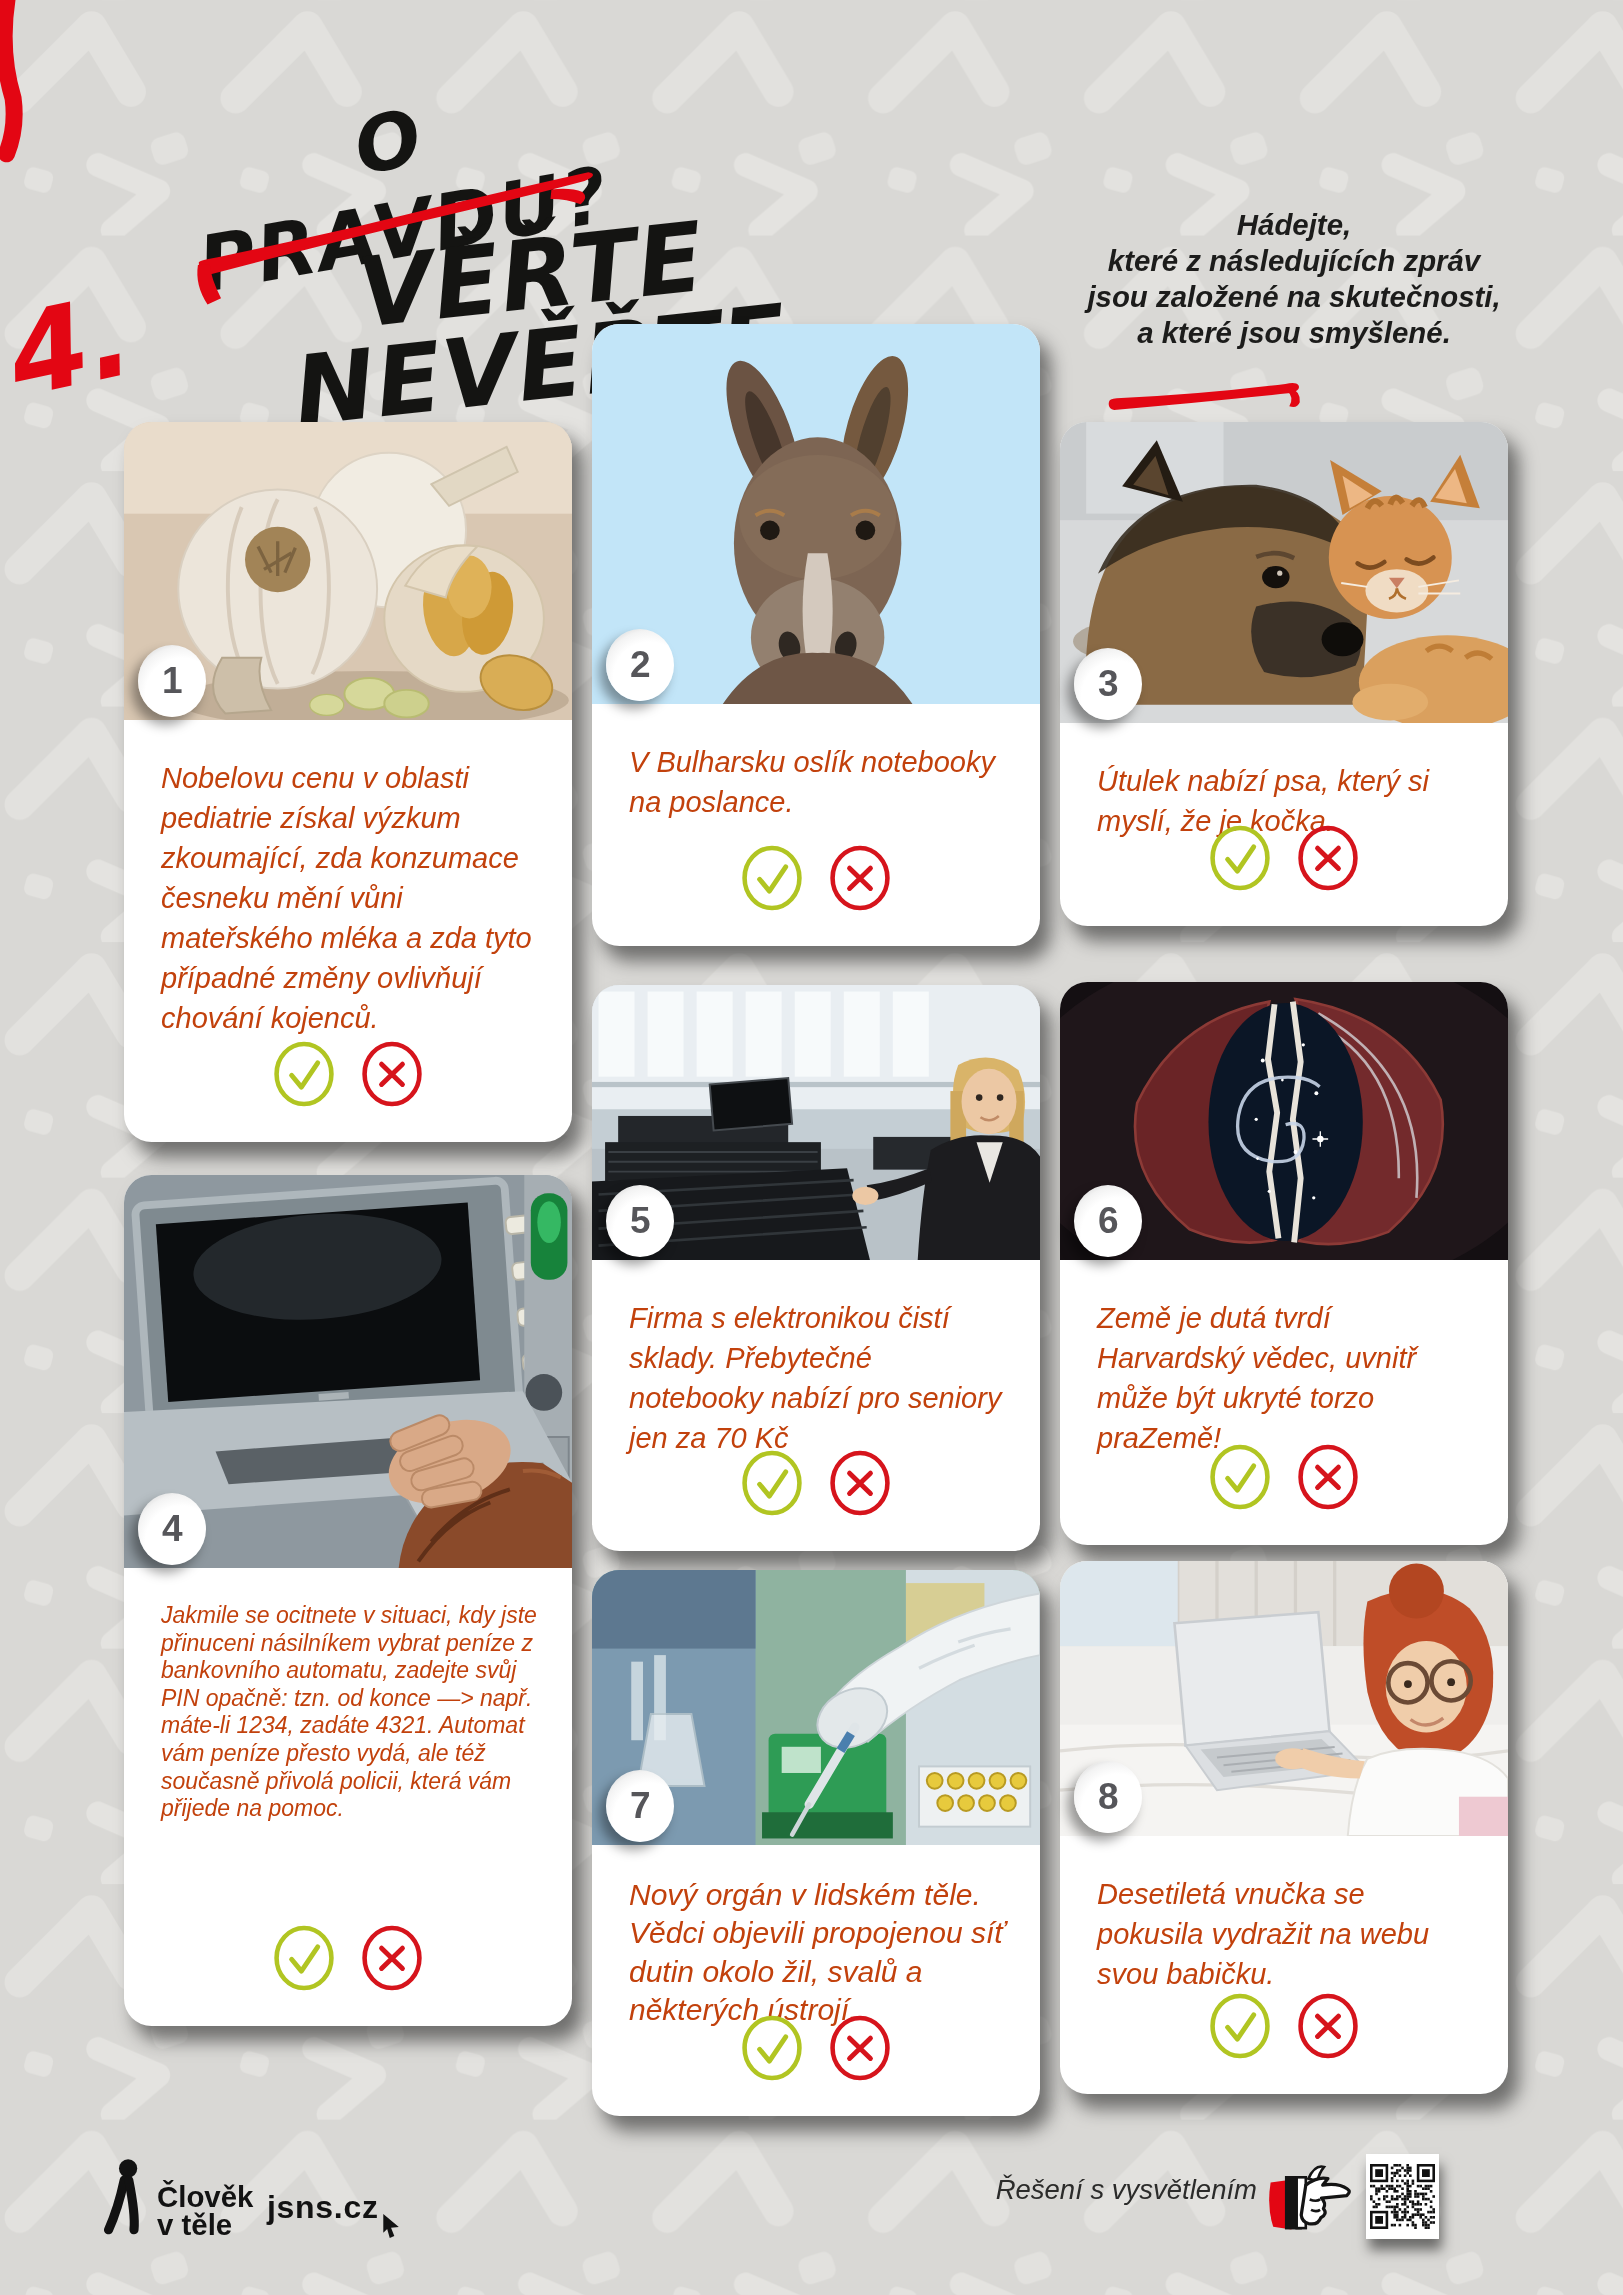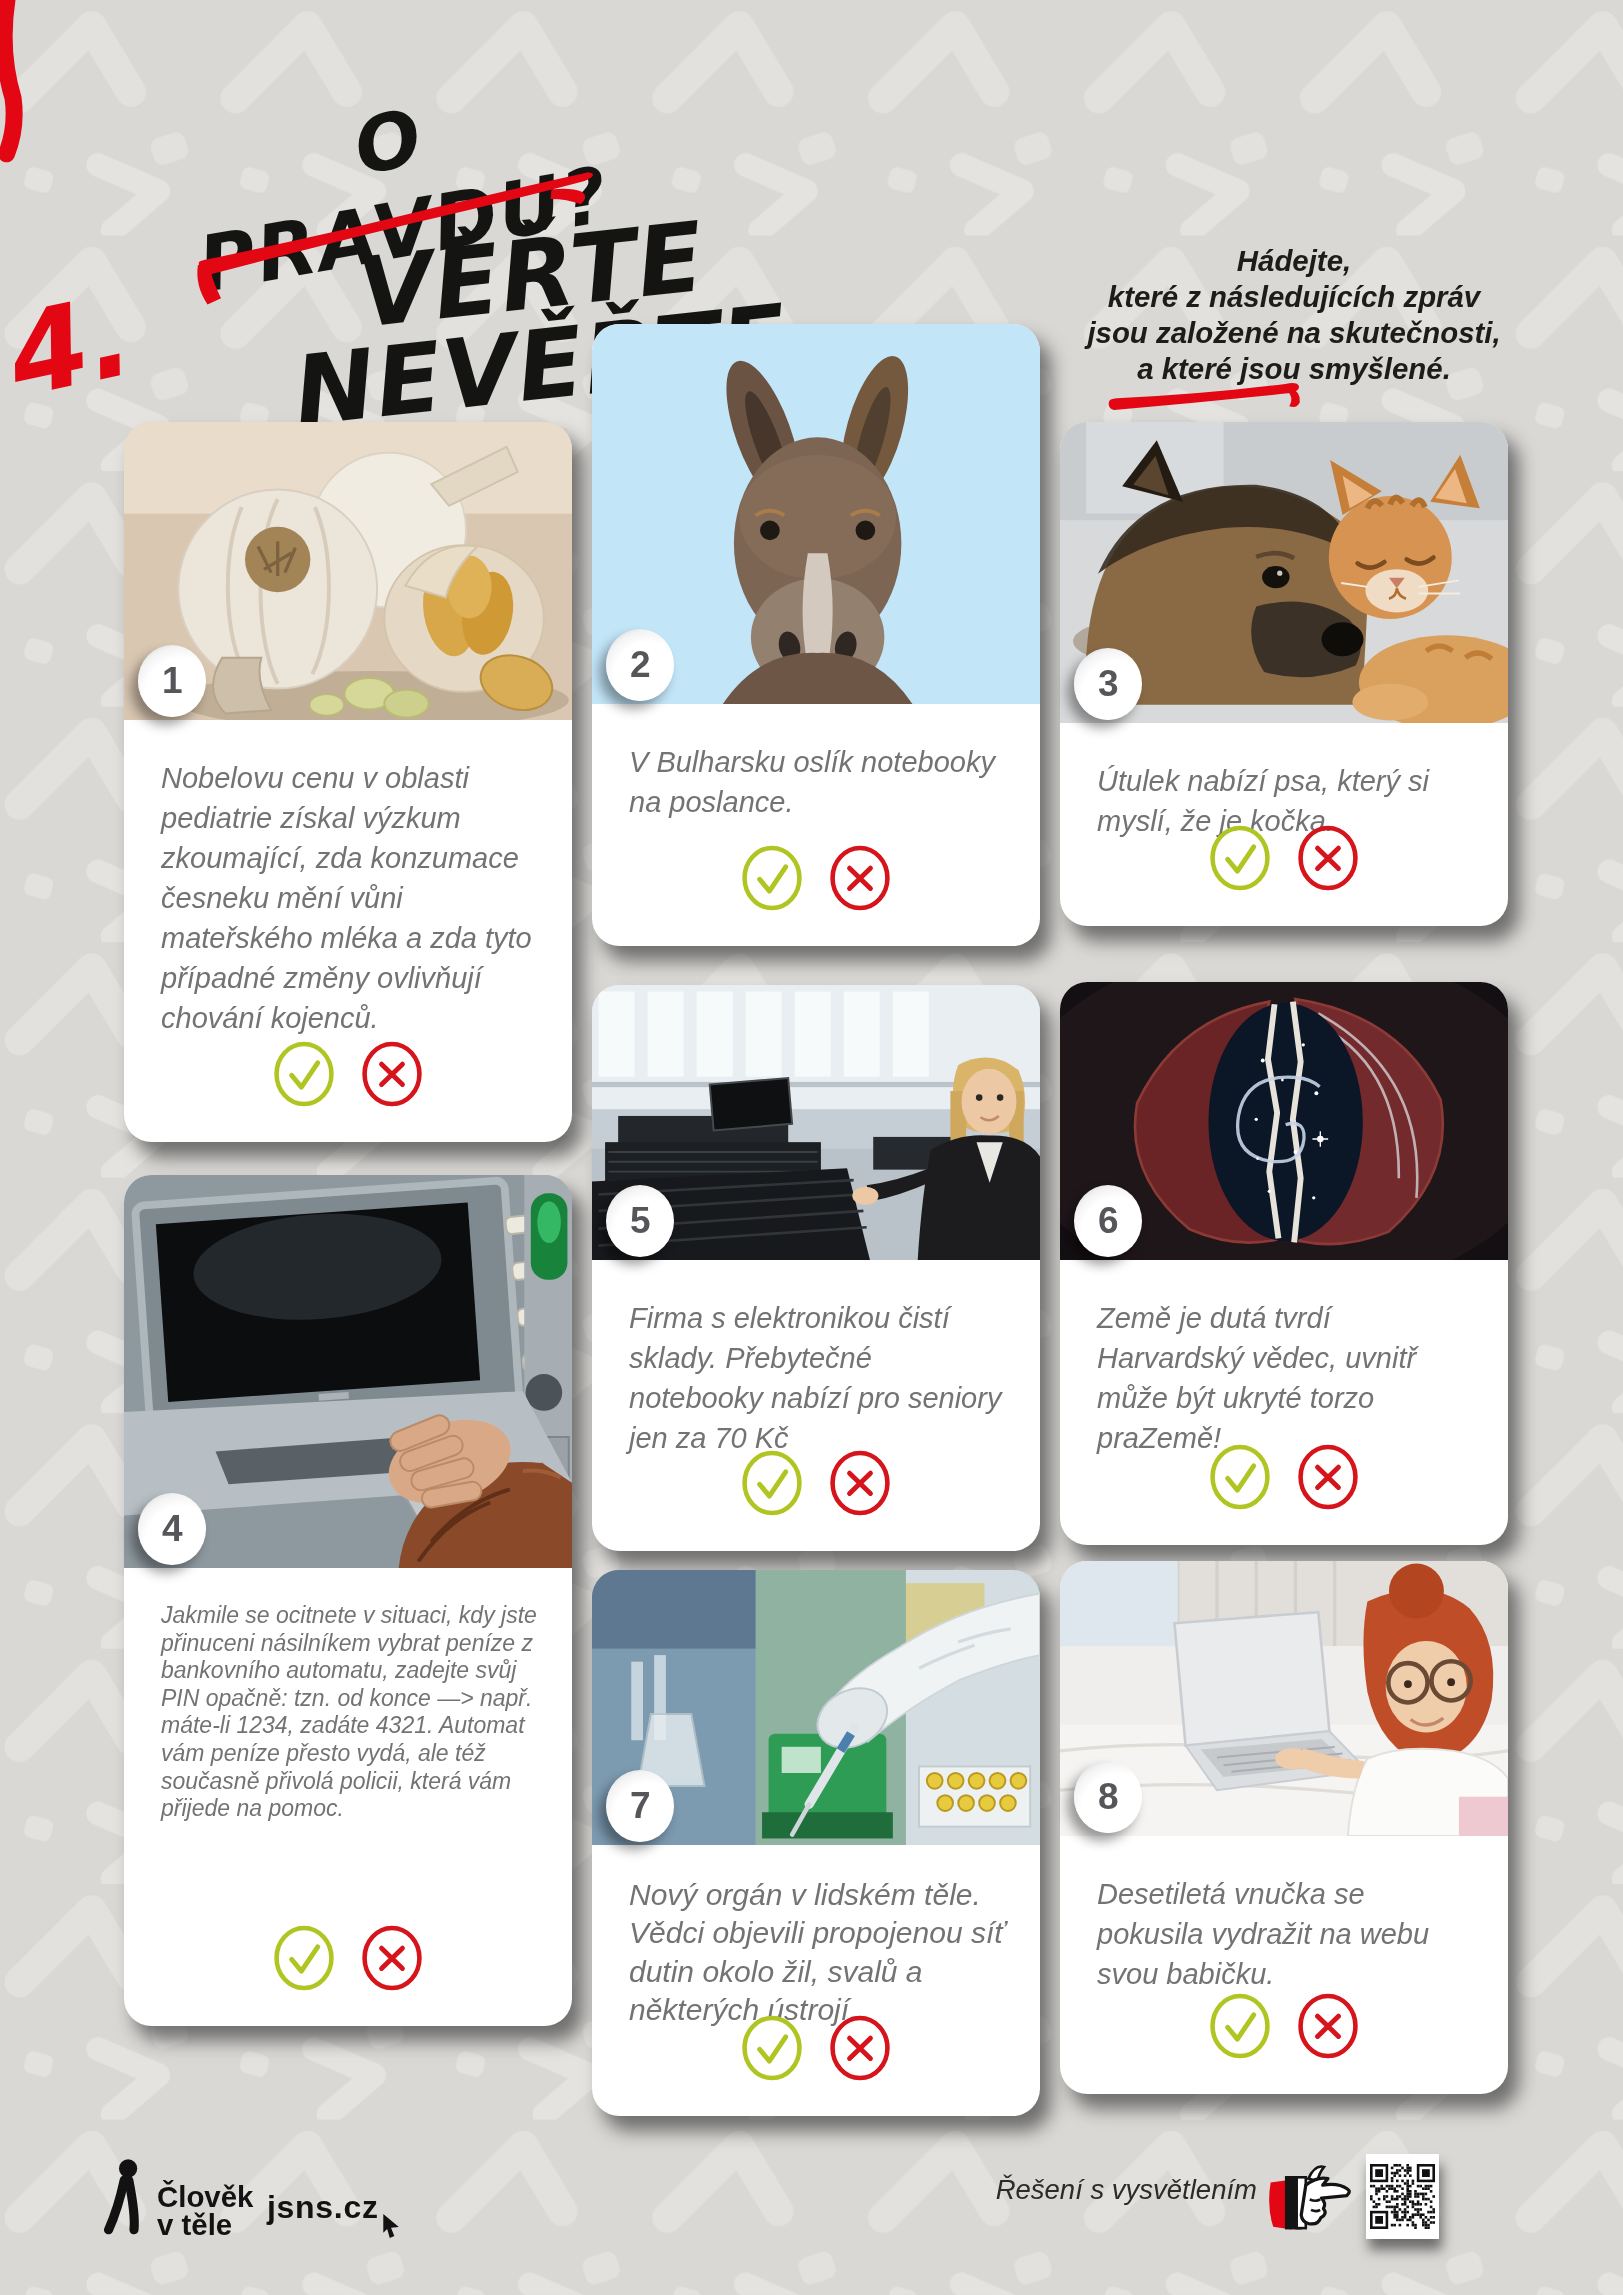--- a/index.html
+++ b/index.html
@@ -15,36 +15,36 @@
   .series-underline{position:absolute;left:191px;top:202px;width:419px;height:72px;
     transform:rotate(-10deg);}
   .episode{position:absolute;left:9.2px;top:280px;
     font-family:"DejaVu Sans",sans-serif;font-style:italic;font-weight:bold;
     font-size:113px;color:#e30613;transform:rotate(-12deg);}
   .bigtitle{position:absolute;left:111px;top:230px;width:851px;text-align:center;
     font-family:"DejaVu Sans",sans-serif;font-style:italic;font-weight:bold;
     font-size:96px;line-height:.95;letter-spacing:1.3px;color:#141412;transform:rotate(-6.2deg);}
   .instructions{position:absolute;left:1046px;top:207px;width:496px;text-align:center;
     font-style:italic;font-weight:bold;font-size:29.4px;line-height:1.22;color:#1c1c1b;
-    white-space:pre-line;margin-top:36px;}
+    white-space:pre-line;}
   .instr-underline{position:absolute;left:1105px;top:380px;width:200px;height:34px;}
 
   
   .card{position:absolute;width:448px;background:#ffffff;border-radius:27.5px;
     box-shadow:10.5px 14.4px 18.3px rgba(25,25,25,.55);}
   .photo{position:absolute;left:0;top:0;width:448px;height:var(--imgh);
     border-radius:27.5px 27.5px 0 0;overflow:hidden;}
   .photo svg{display:block;width:448px;height:100%;}
   .badge{position:absolute;left:14.4px;top:calc(var(--imgh) - 75px);width:68px;height:72px;
     border-radius:50%;display:flex;align-items:center;justify-content:center;
     background:radial-gradient(circle at 64% 68%, #ffffff 55%, #f3f3f3 72%, #d2d2d2 90%, #a8a8a8 100%);
     box-shadow:-6.5px 7.9px 11.8px rgba(0,0,0,.38);
     font-size:37px;font-weight:bold;color:#56565a;}
   .statement{position:absolute;left:37px;right:30px;top:calc(var(--imgh) + 38px);
-    font-style:italic;font-size:29px;line-height:1.38;color:#737373;}
+    font-style:italic;font-size:29px;line-height:1.38;color:#c2410c;}
   .card.tight .statement{top:calc(var(--imgh) + 34px);font-size:23px;line-height:1.2;}
   .card.c7 .statement{top:calc(var(--imgh) + 31px);font-size:30px;line-height:1.28;}
   .answers{position:absolute;left:0;right:0;bottom:34px;display:flex;
     justify-content:center;gap:23.6px;}
   .ansbtn{width:64px;height:68px;cursor:pointer;}
   .ansbtn svg{width:64px;height:68px;display:block;}
 
   
   .org-logo{position:absolute;left:102px;top:2158px;}
   .org-name{position:absolute;left:157px;top:2183px;font-weight:bold;font-size:29.4px;

